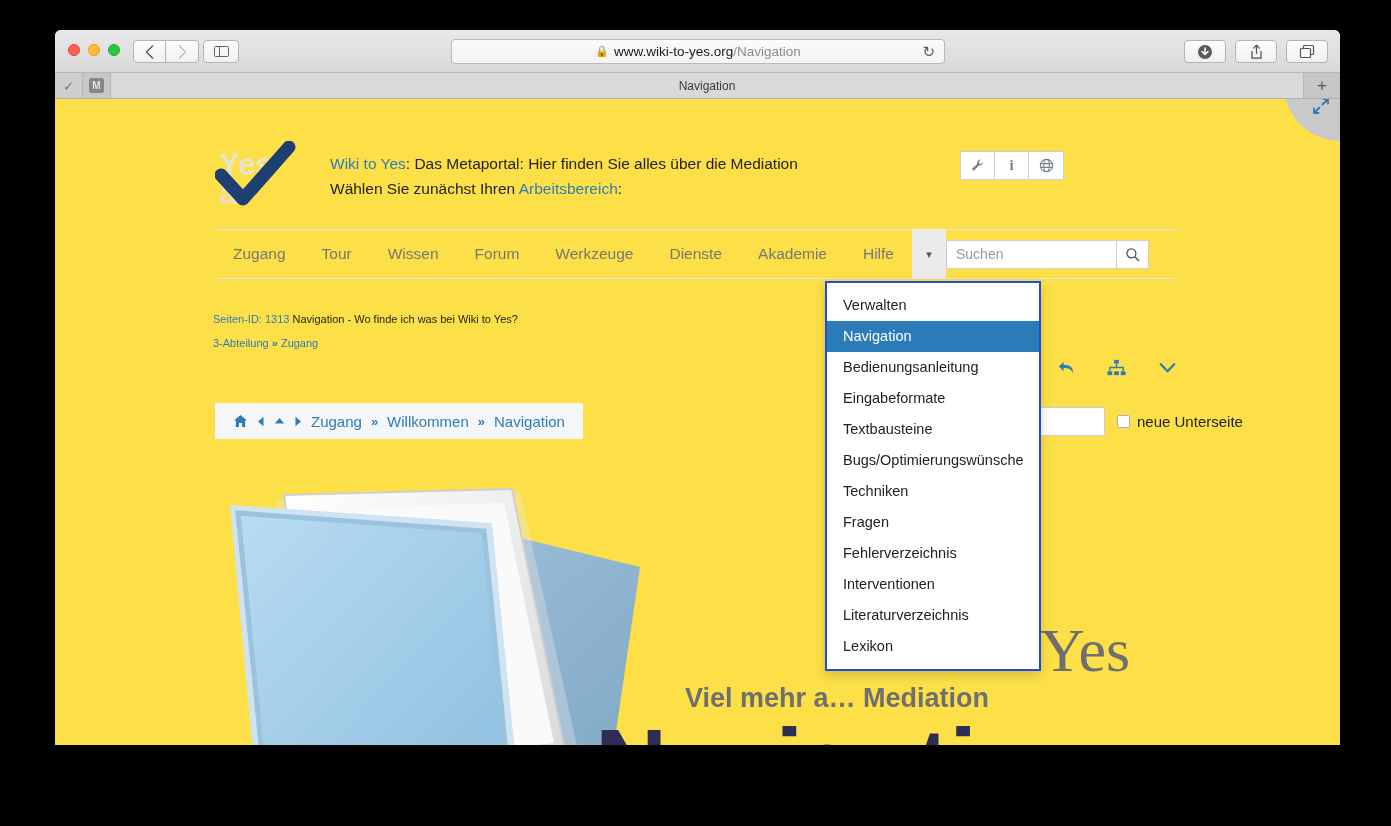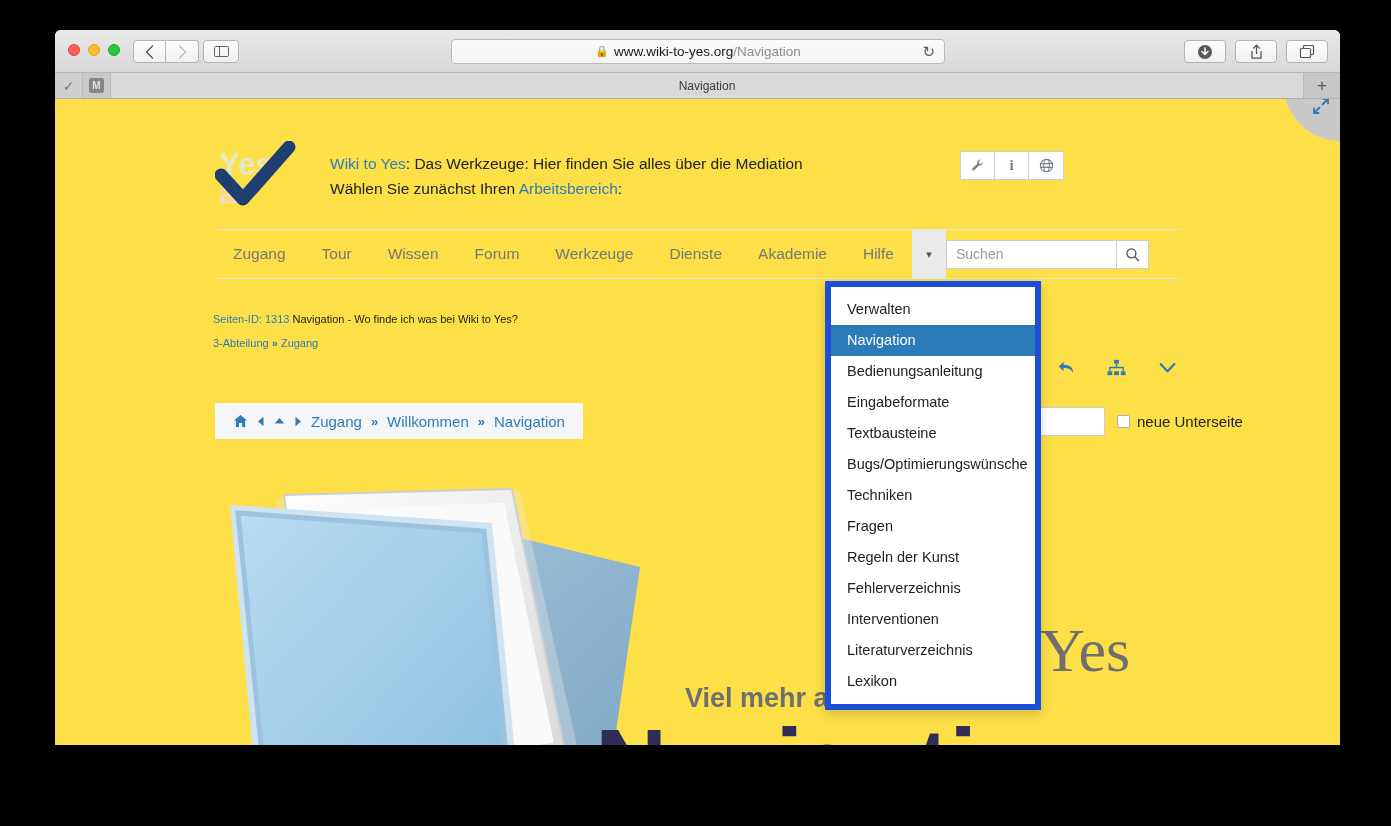--- a/index.html
+++ b/index.html
@@ -258,21 +258,21 @@
     position: absolute; left: 540px; top: 252px;
     font-size: 100px; font-weight: bold; color: #2e2d56;
     letter-spacing: -1px;
   }
 
   
   #dropdown-menu {
     position: absolute; left: 770px; top: 196px;
     width: 216px;
     background: #fff;
-    border: 6px solid #1d4ed8;
+    border: 2px solid #1d4ed8;
     box-shadow: 0 4px 11px rgba(0,0,0,.17);
     padding: 7px 0;
     z-index: 50;
   }
   .dd-item {
     padding: 5px 16px;
     font-size: 14.5px; color: #222;
     line-height: 21px;
     white-space: nowrap;
   }
@@ -368,21 +368,21 @@
       <div id="site-header">
 
         <svg id="site-logo" viewBox="0 0 100 72">
           <text x="4" y="34" font-family="Liberation Sans, sans-serif" font-size="31" font-weight="bold" fill="#e8e6c9">Yes</text>
           <text x="4" y="63" font-family="Liberation Sans, sans-serif" font-size="31" font-weight="bold" fill="#f3d9c8">a</text>
           <path d="M6 34 L28 58 L74 6" fill="none" stroke="#1f3f73" stroke-width="13" stroke-linecap="round" stroke-linejoin="round"></path>
         </svg>
 
         <div id="header-text">
           <div>
-            <a>Wiki to Yes</a><span>: Das Werkzeuge: Hier finden Sie alles über die Mediation</span>
+            <a>Wiki to Yes</a><span>: Das Metaportal: Hier finden Sie alles über die Mediation</span>
           </div>
           <div>
             <span>Wählen Sie zunächst Ihren </span><a>Arbeitsbereich</a><span>:</span>
           </div>
         </div>
 
         <div id="header-buttons">
           <div class="hb">
             <svg width="15" height="15" viewBox="0 0 16 16">
               <path d="M11.2 1.6a3.6 3.6 0 0 0-3.5 4.4L2 11.7l1.9 1.9 5.7-5.7a3.6 3.6 0 0 0 4.4-3.5l-2.1 2.1-1.9-.5-.5-1.9z" fill="#73818b"></path>
@@ -525,21 +525,20 @@
 
       <div id="dropdown-menu">
         <div class="dd-item">Verwalten</div>
         <div class="dd-item active">Navigation</div>
         <div class="dd-item">Bedienungsanleitung</div>
         <div class="dd-item">Eingabeformate</div>
         <div class="dd-item">Textbausteine</div>
         <div class="dd-item">Bugs/Optimierungswünsche</div>
         <div class="dd-item">Techniken</div>
         <div class="dd-item">Fragen</div>
-        <div class="dd-item">Regeln der Kunst</div>
         <div class="dd-item">Fehlerverzeichnis</div>
         <div class="dd-item">Interventionen</div>
         <div class="dd-item">Literaturverzeichnis</div>
         <div class="dd-item">Lexikon</div>
       </div>
 
     </div>
   </div>
 </div>
 

